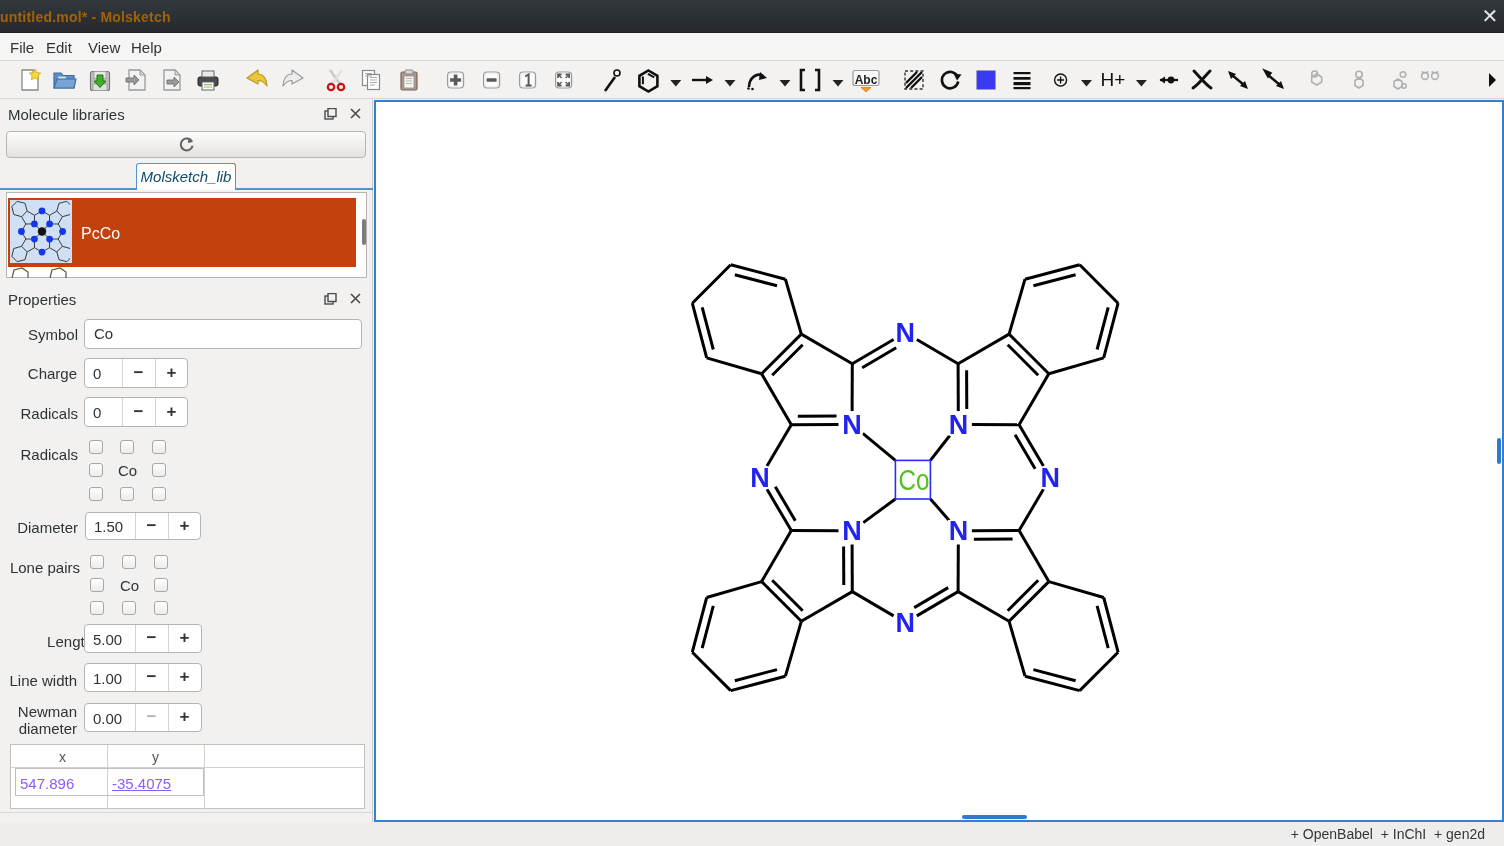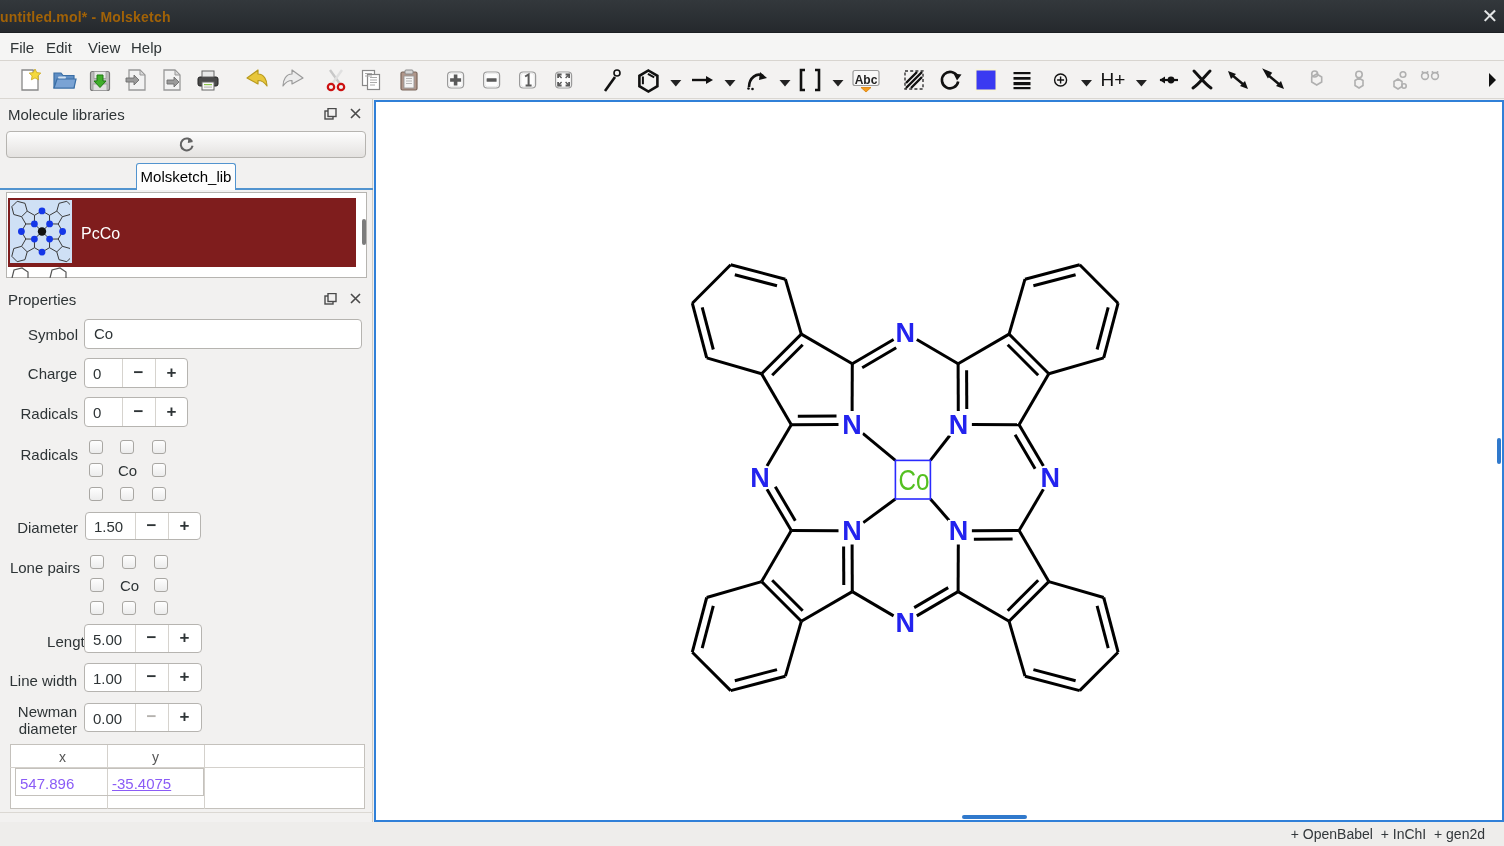--- a/index.html
+++ b/index.html
@@ -22,25 +22,25 @@
 
 #dock { left:0; top:99px; width:373px; height:723px; background:#f2f1f0; border-right:1px solid #cfccc6; }
 .docktitle { font-size:15px; color:#2e3436; }
 
 
 #refreshbtn { left:6px; top:131px; width:360px; height:27px; background:linear-gradient(#fdfdfd,#e4e2e0); border:1px solid #b6b4b0; border-radius:4px; }
 
 
 #tabline1 { left:0px; top:188px; width:137px; height:2px; background:#5294cf; }
 #tabline2 { left:236px; top:188px; width:137px; height:2px; background:#5294cf; }
-#tab { left:136px; top:163px; width:100px; height:27px; background:#fdfdfd; border:1px solid #5294cf; border-bottom:none; border-radius:3px 3px 0 0; font-size:15px; color:#000000; text-align:center; line-height:26px; }
+#tab { left:136px; top:163px; width:100px; height:27px; background:#fdfdfd; border:1px solid #5294cf; border-bottom:none; border-radius:3px 3px 0 0; font-size:15px; color:#0c4a6e; text-align:center; line-height:26px;font-style:italic; }
 
 
 #liblist { left:6px; top:192px; width:361px; height:86px; background:#ffffff; border:1px solid #b6b4b0; overflow:hidden; }
-#librow { left:1px; top:5px; width:348px; height:86px; background:#7f1d1d; }
+#librow { left:1px; top:5px; width:348px; height:86px; background:#c2410c; }
 #thumbbg { left:2px; top:2px; width:62px; height:63px; background:#cfe0f5; }
 #pcco { left:73px; top:27px; color:#ffffff; font-size:16px; }
 #lib-sb { left:355px; top:26px; width:4px; height:26px; background:#7c7c7c; border-radius:2px; }
 #librow2 { left:1px; top:74px; width:348px; height:11px; background:#ffffff; }
 .plabel { font-size:15px; color:#2e3436; text-align:right; }
 .inputbox { background:#ffffff; border:1px solid #b6b4b0; border-radius:4px; font-size:15px; color:#2e3436; }
 .spin { background:#ffffff; border:1px solid #b6b4b0; border-radius:4px; }
 .spinval { font-size:15px; color:#2e3436; }
 .spindiv { background:#d6d3ce; width:1px; }
 .spinsign { font-size:17px; color:#2e3436; text-align:center; font-weight:bold; }

